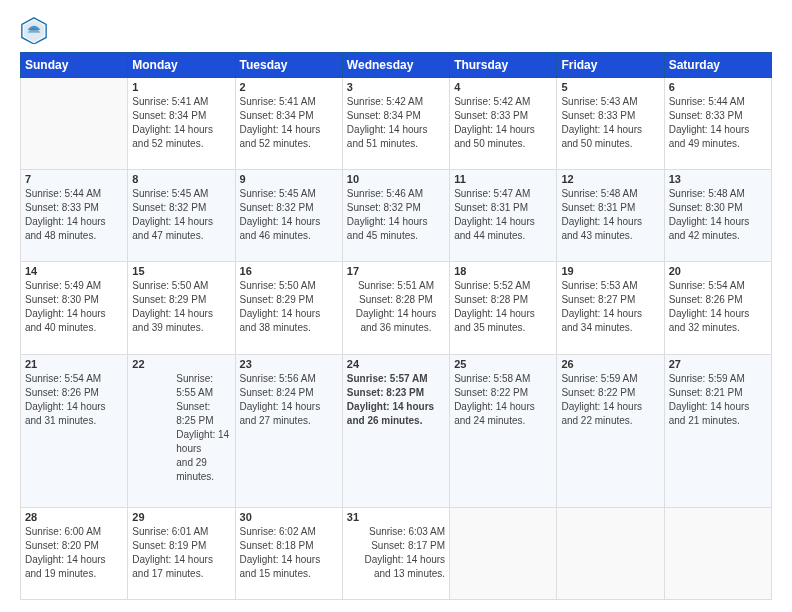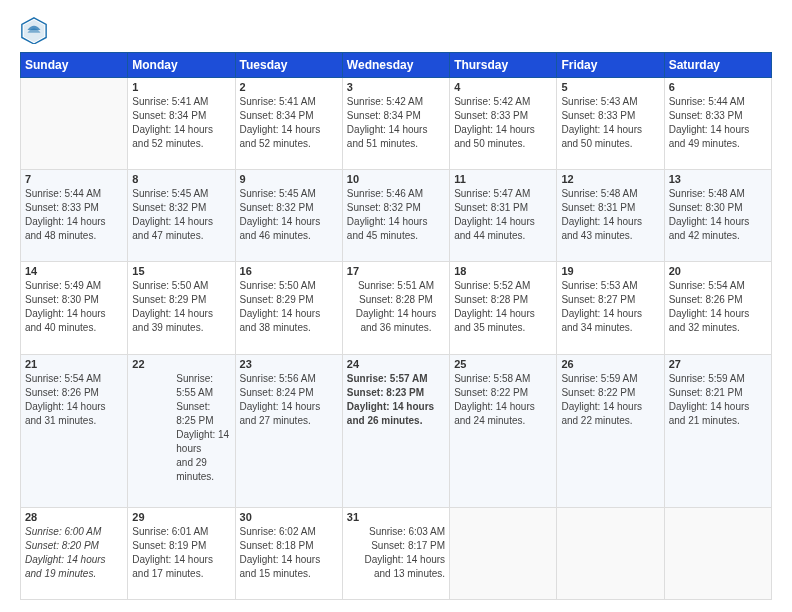--- a/index.html
+++ b/index.html
@@ -329,21 +329,21 @@
             <span class="day-num">27</span>
             <div class="day-info" style="white-space: pre-line;">Sunrise: 5:59 AM
 Sunset: 8:21 PM
 Daylight: 14 hours
 and 21 minutes.</div>
           </td>
         </tr>
         <tr>
           <td>
             <span class="day-num">28</span>
-            <div class="day-info" style="white-space: pre-line; font-style: italic;">Sunrise: 6:00 AM
+            <div class="day-info" style="white-space: pre-line;">Sunrise: 6:00 AM
 Sunset: 8:20 PM
 Daylight: 14 hours
 and 19 minutes.</div>
           </td>
           <td>
             <span class="day-num">29</span>
             <div class="day-info" style="white-space: pre-line;">Sunrise: 6:01 AM
 Sunset: 8:19 PM
 Daylight: 14 hours
 and 17 minutes.</div>

